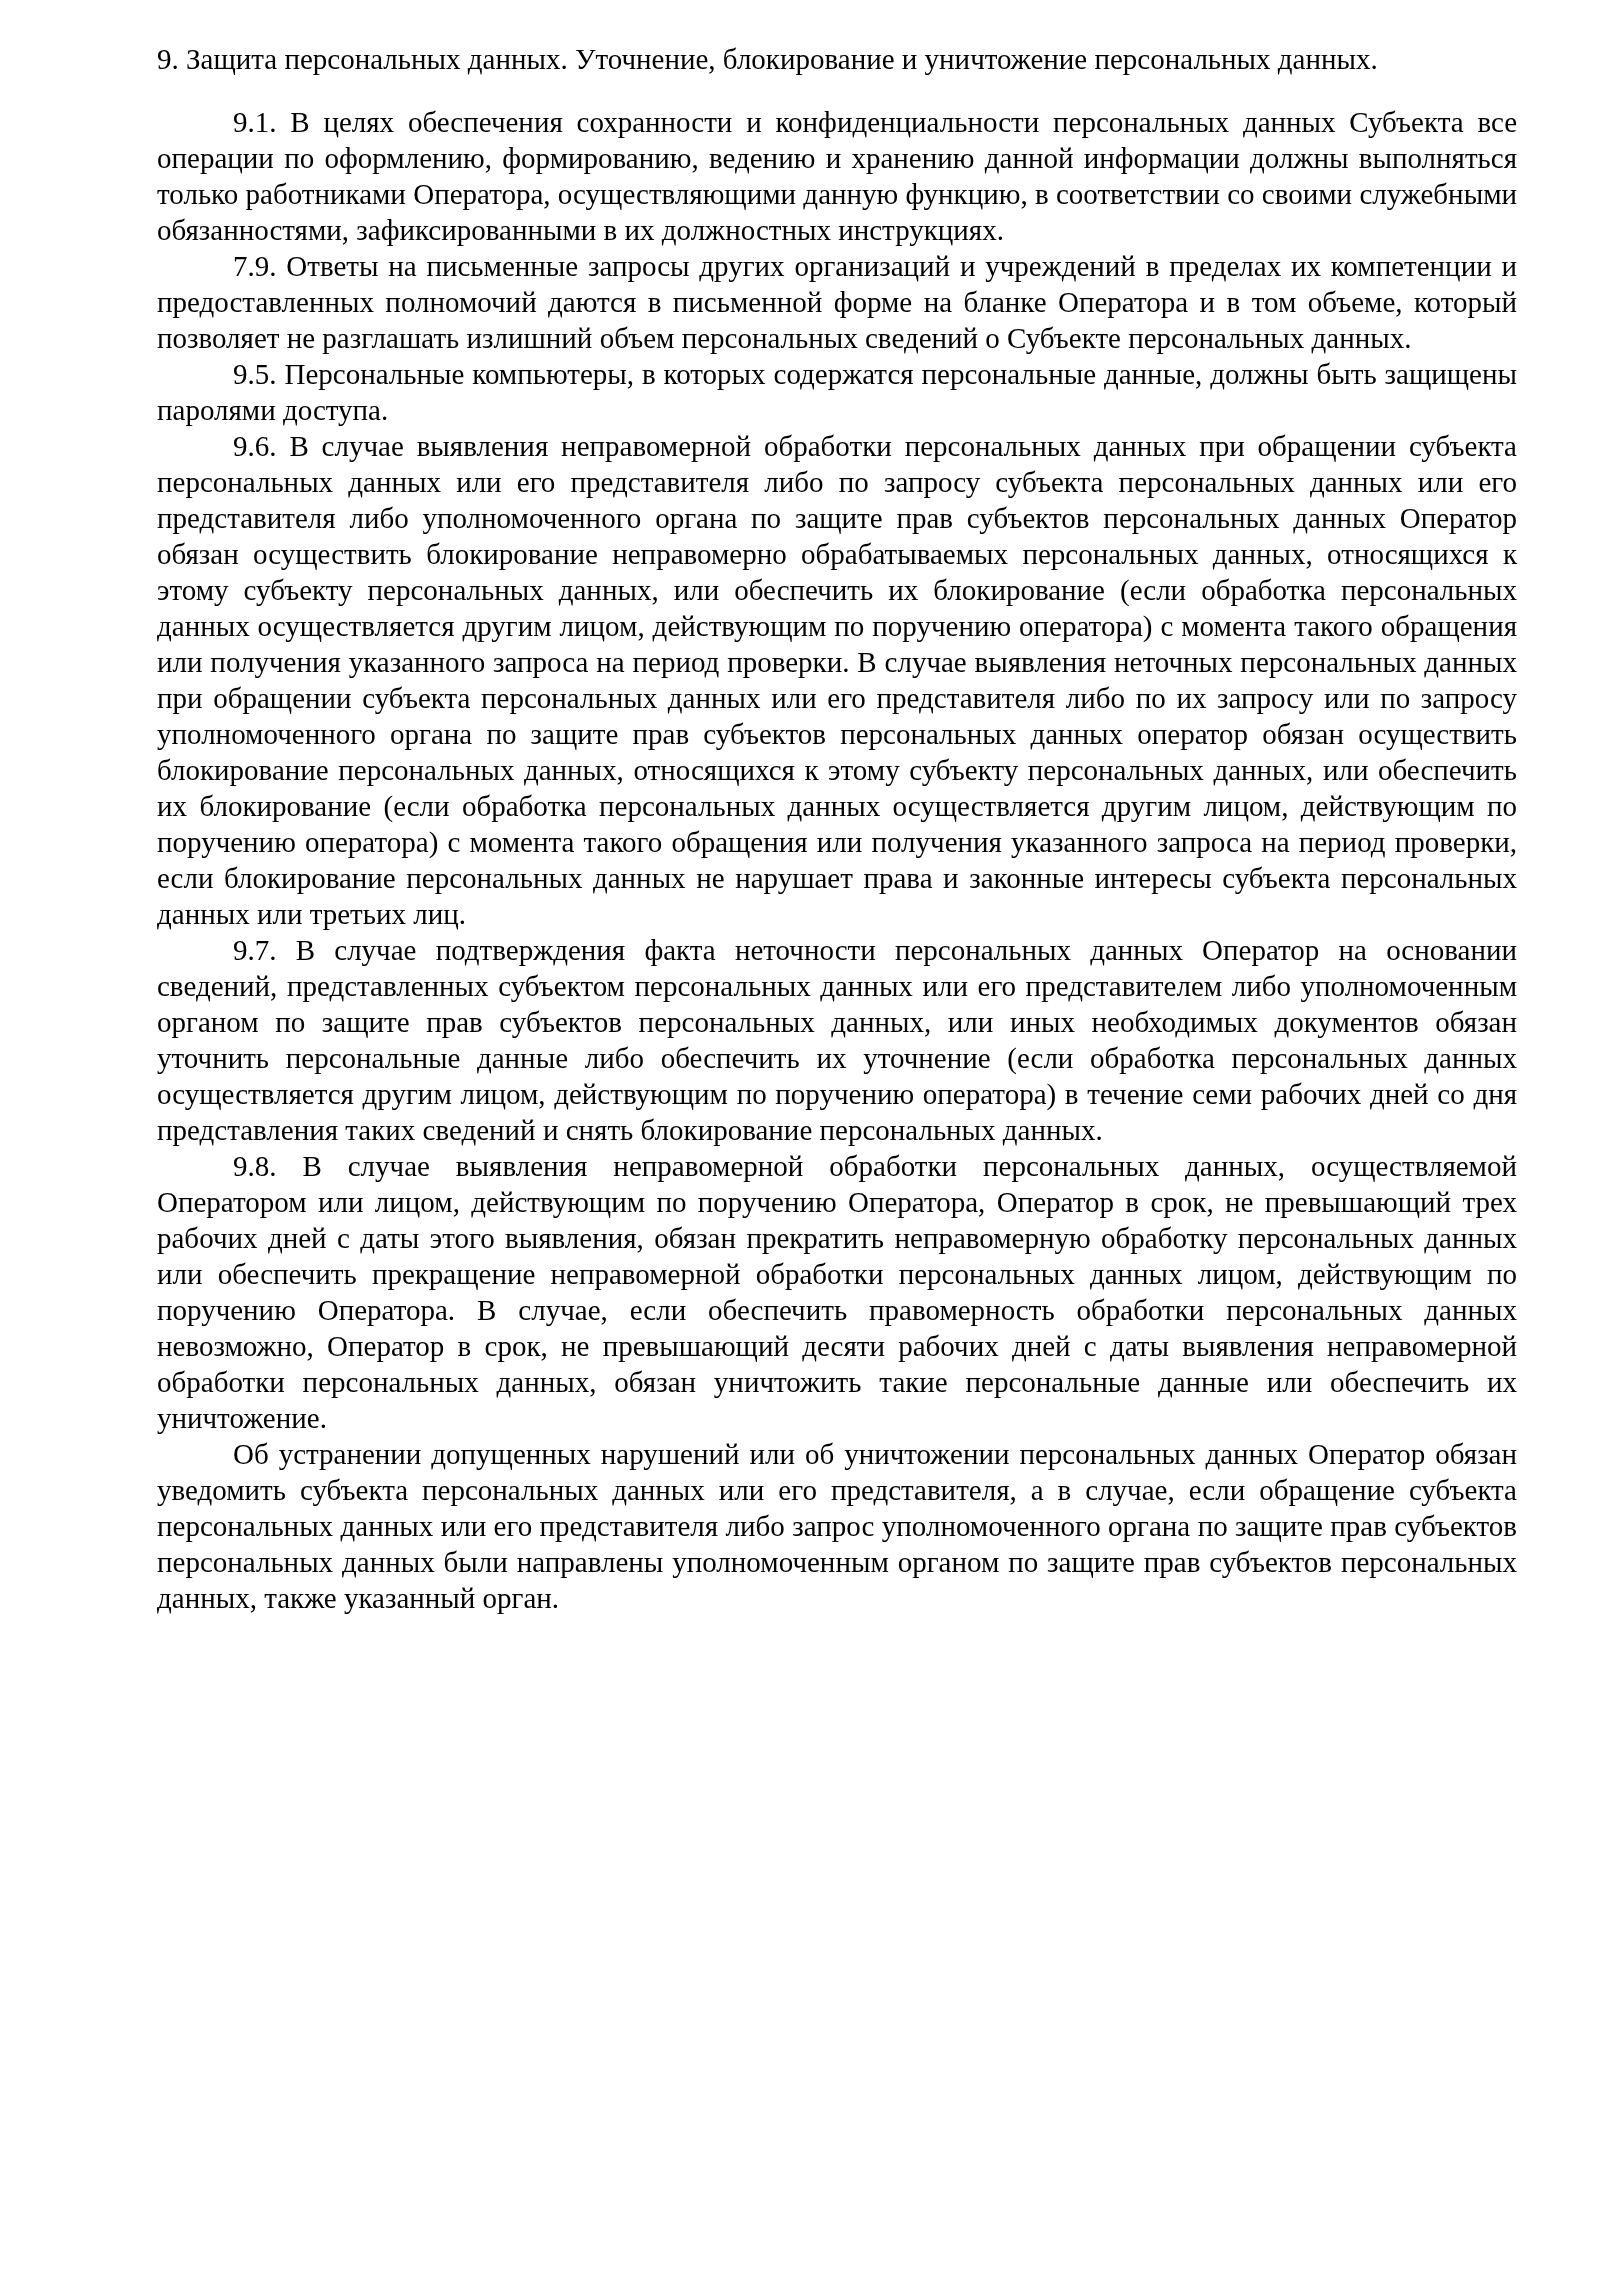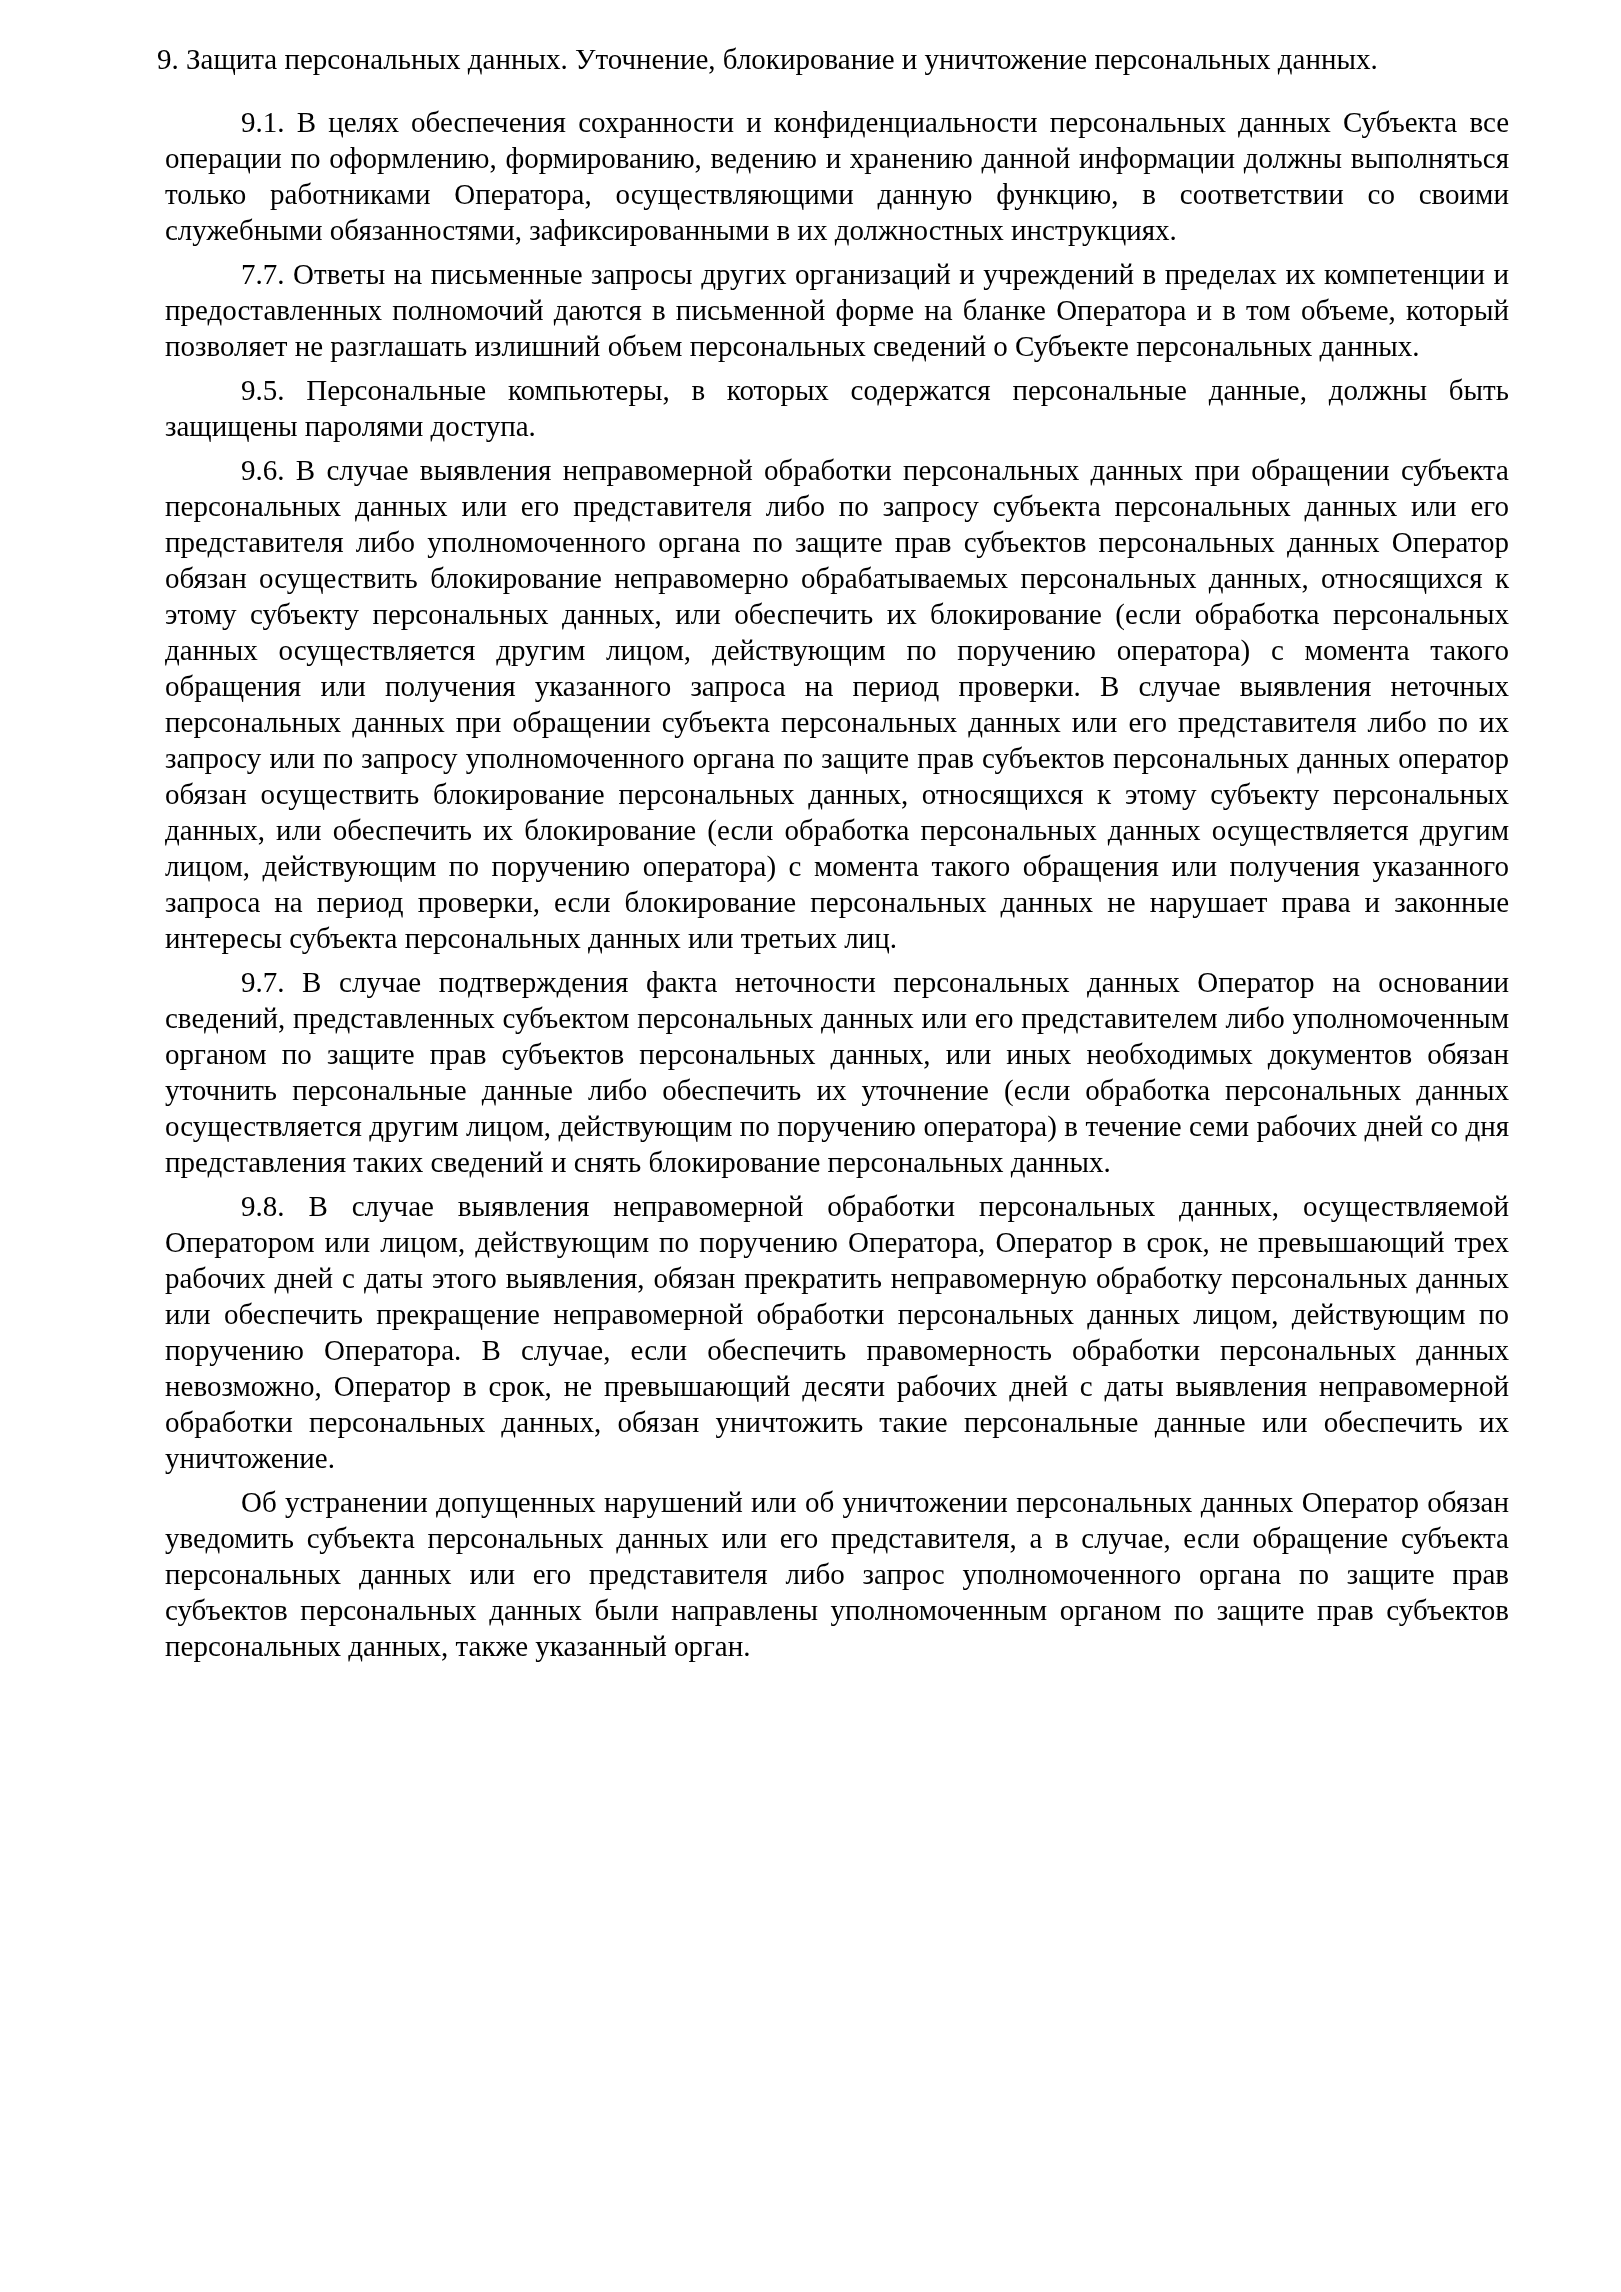--- a/index.html
+++ b/index.html
@@ -21,32 +21,32 @@
     overflow: hidden;
   }
   .doc-title {
     font-size: 29px;
     font-weight: normal;
     margin: 0 0 27.4px 0;
     text-align: left;
     white-space: nowrap;
   }
   .para {
-    margin: 8px;
+    margin: 0;
     text-align: justify;
     text-indent: 76px;
   }
 </style>
 </head>
 <body>
 
 <div class="page">
   <h1 class="doc-title">9. Защита персональных данных. Уточнение, блокирование и уничтожение персональных данных.</h1>
 
   <p class="para">9.1. В целях обеспечения сохранности и конфиденциальности персональных данных Субъекта все операции по оформлению, формированию, ведению и хранению данной информации должны выполняться только работниками Оператора, осуществляющими данную функцию, в соответствии со своими служебными обязанностями, зафиксированными в их должностных инструкциях.</p>
-  <p class="para">7.7. Ответы на письменные запросы других организаций и учреждений в пределах их компетенции и предоставленных полномочий даются в письменной форме на бланке Оператора и в том объеме, который позволяет не разглашать излишний объем персональных сведений о Субъекте персональных данных.</p>
+  <p class="para">7.9. Ответы на письменные запросы других организаций и учреждений в пределах их компетенции и предоставленных полномочий даются в письменной форме на бланке Оператора и в том объеме, который позволяет не разглашать излишний объем персональных сведений о Субъекте персональных данных.</p>
   <p class="para">9.5. Персональные компьютеры, в которых содержатся персональные данные, должны быть защищены паролями доступа.</p>
   <p class="para">9.6. В случае выявления неправомерной обработки персональных данных при обращении субъекта персональных данных или его представителя либо по запросу субъекта персональных данных или его представителя либо уполномоченного органа по защите прав субъектов персональных данных Оператор обязан осуществить блокирование неправомерно обрабатываемых персональных данных, относящихся к этому субъекту персональных данных, или обеспечить их блокирование (если обработка персональных данных осуществляется другим лицом, действующим по поручению оператора) с момента такого обращения или получения указанного запроса на период проверки. В случае выявления неточных персональных данных при обращении субъекта персональных данных или его представителя либо по их запросу или по запросу уполномоченного органа по защите прав субъектов персональных данных оператор обязан осуществить блокирование персональных данных, относящихся к этому субъекту персональных данных, или обеспечить их блокирование (если обработка персональных данных осуществляется другим лицом, действующим по поручению оператора) с момента такого обращения или получения указанного запроса на период проверки, если блокирование персональных данных не нарушает права и законные интересы субъекта персональных данных или третьих лиц.</p>
   <p class="para">9.7. В случае подтверждения факта неточности персональных данных Оператор на основании сведений, представленных субъектом персональных данных или его представителем либо уполномоченным органом по защите прав субъектов персональных данных, или иных необходимых документов обязан уточнить персональные данные либо обеспечить их уточнение (если обработка персональных данных осуществляется другим лицом, действующим по поручению оператора) в течение семи рабочих дней со дня представления таких сведений и снять блокирование персональных данных.</p>
   <p class="para">9.8. В случае выявления неправомерной обработки персональных данных, осуществляемой Оператором или лицом, действующим по поручению Оператора, Оператор в срок, не превышающий трех рабочих дней с даты этого выявления, обязан прекратить неправомерную обработку персональных данных или обеспечить прекращение неправомерной обработки персональных данных лицом, действующим по поручению Оператора. В случае, если обеспечить правомерность обработки персональных данных невозможно, Оператор в срок, не превышающий десяти рабочих дней с даты выявления неправомерной обработки персональных данных, обязан уничтожить такие персональные данные или обеспечить их уничтожение.</p>
   <p class="para">Об устранении допущенных нарушений или об уничтожении персональных данных Оператор обязан уведомить субъекта персональных данных или его представителя, а в случае, если обращение субъекта персональных данных или его представителя либо запрос уполномоченного органа по защите прав субъектов персональных данных были направлены уполномоченным органом по защите прав субъектов персональных данных, также указанный орган.</p>
 </div>
 
 
 </body></html>

